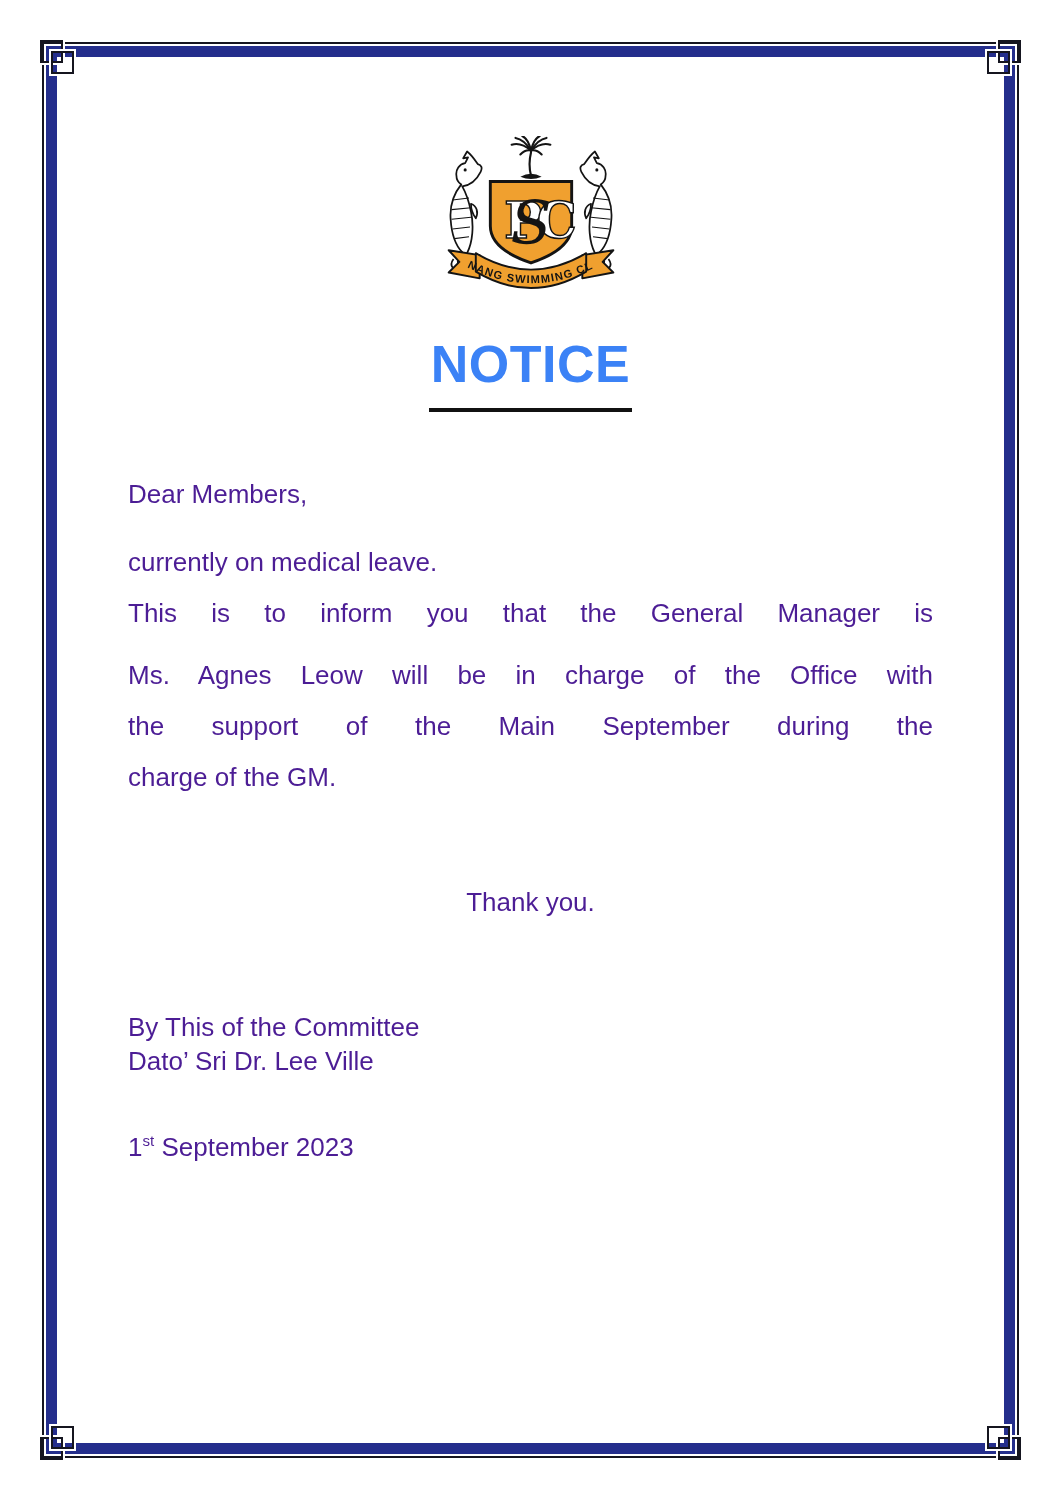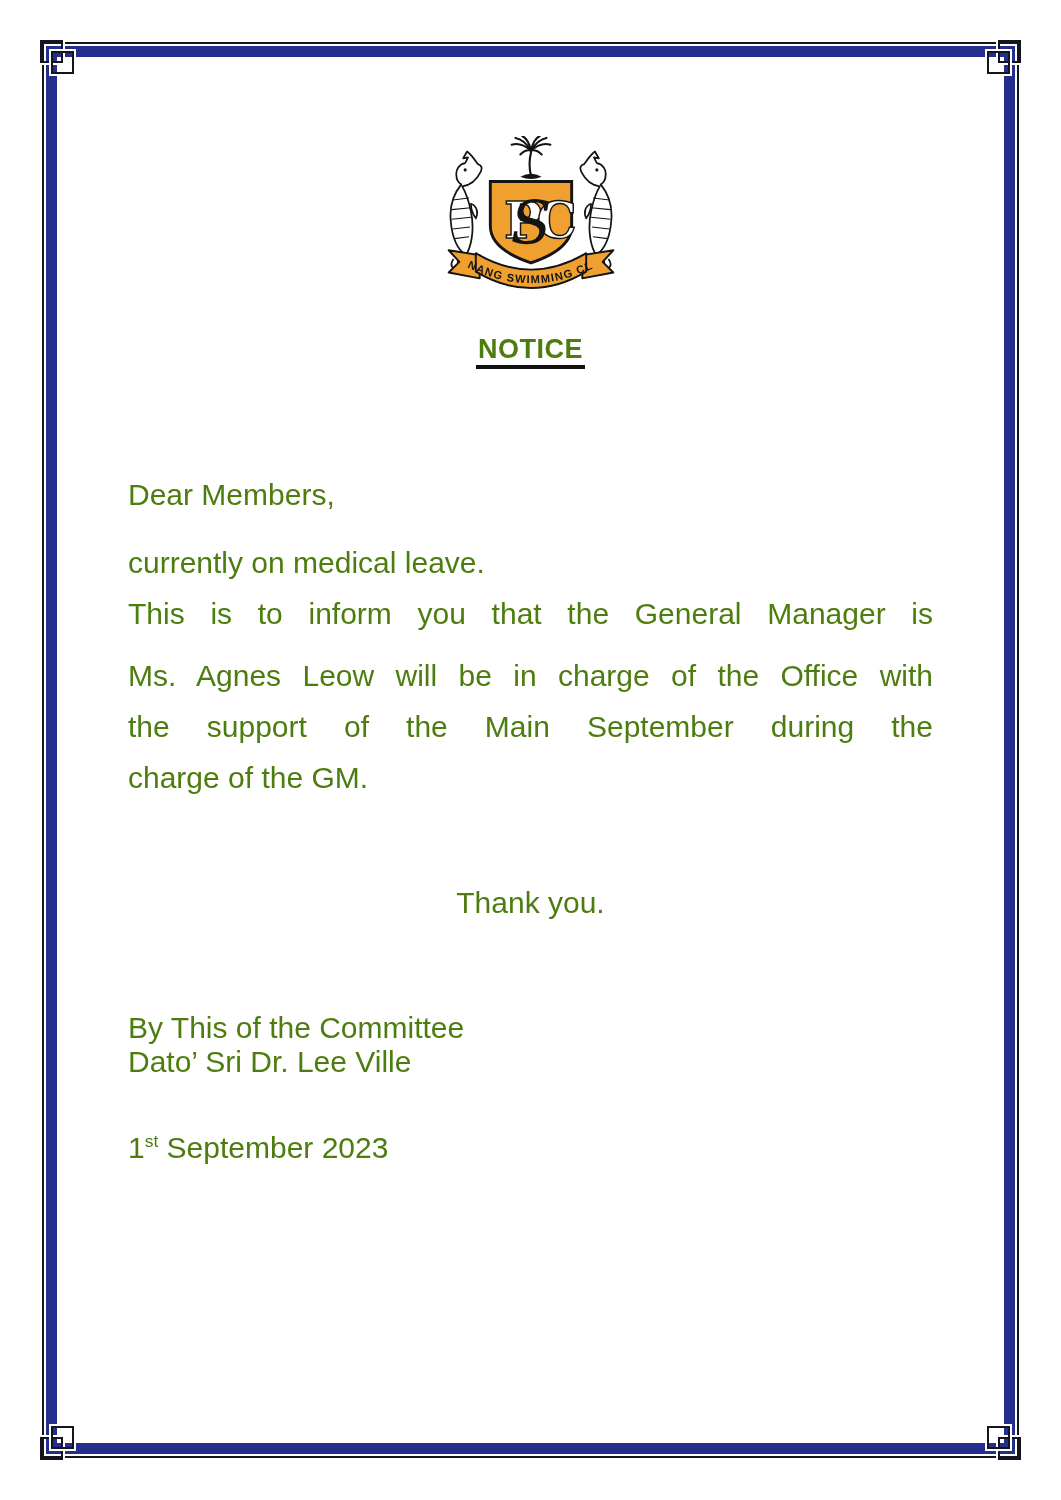--- a/index.html
+++ b/index.html
@@ -39,29 +39,29 @@
     position:absolute; top:136px; left:50%;
     width:184px; transform:translateX(-50%);
   }
   
   .title-wrap {
     position:absolute; top:334px; left:0; right:0;
     text-align:center;
   }
   .title {
     display:inline-block;
-    font-size:27px; font-weight:bold; letter-spacing:0.5px;
-    color:#4d7c0f;
+    font-size:52px; font-weight:bold; letter-spacing:0.5px;
+    color:#3b82f6;
     border-bottom:4px solid #111;
-    padding:0 2px 0 2px;
+    padding:0 2px 14px 2px;
   }
   
   .p {
     position:absolute; left:128px; width:805px;
-    font-size:30px; line-height:51px; color:#4d7c0f;
+    font-size:26px; line-height:51px; color:#4c1d95;
   }
   .line { min-height:51px; }
   .just { text-align:justify; text-align-last:justify; }
   sup.ord { font-size:0.58em; vertical-align:super; line-height:0; }
   .pos-salutation{ top:469px; }
   .pos-para1{ top:537px; }
   .pos-para2{ top:650px; }
   .pos-closing{ top:877px;text-align:center; }
   .pos-byorder{ top:1002px; }
   .pos-signatory{ top:1036px; }

